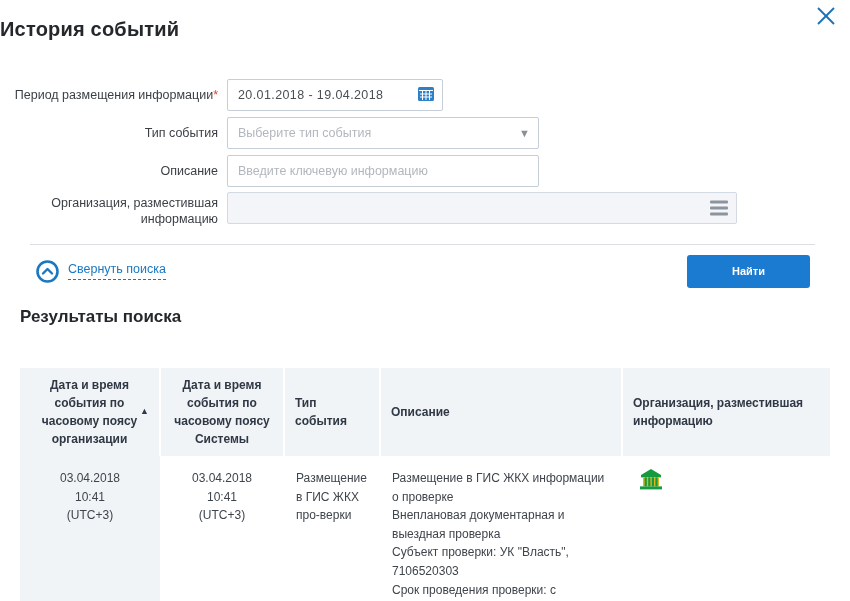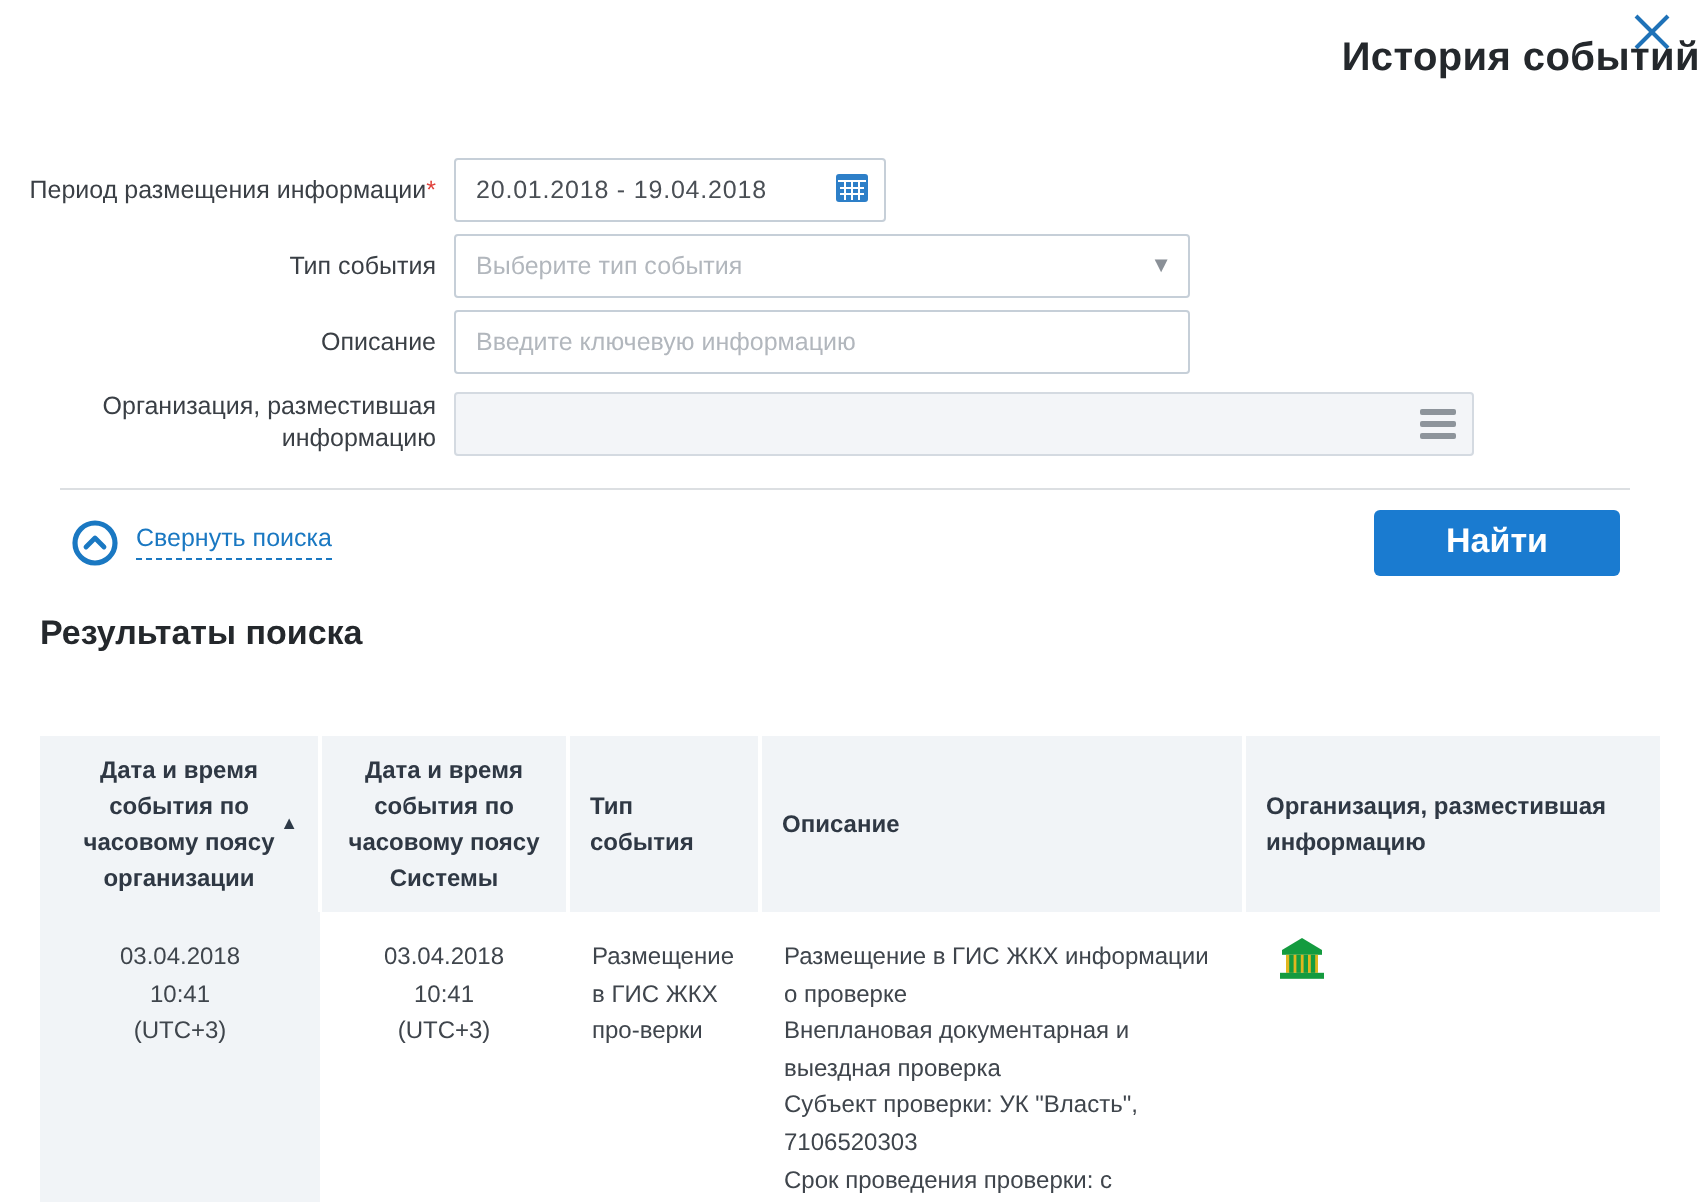--- a/index.html
+++ b/index.html
@@ -6,57 +6,57 @@
   html,body { background:#fff; }
   .page {
     position:relative; width:850px; height:601px; overflow:hidden;
     background:#fff; font-family:"Liberation Sans", sans-serif;
     color:#3c4248; font-size:12.5px;
   }
   
   .close-btn { position:absolute; top:4px; right:12px; width:24px; height:24px; cursor:pointer; }
   .close-btn svg { display:block; }
   .page-title {
-    position:absolute; top:18px; left:0; right:0; text-align:right;
+    position:absolute; top:18px; left:0; right:0; text-align:left;
     font-size:20px; font-weight:bold; color:#24282c; letter-spacing:.2px;
   }
   
   .form { position:absolute; top:78px; left:0; right:0; }
   .form-row { display:flex; align-items:center; margin-bottom:4px; min-height:34px; }
   .form-label {
     width:227px; text-align:right; padding-right:9px; color:#3a3f45;
     line-height:1.3; flex:0 0 227px;
   }
   .req { color:#e0403a; }
   .ctrl {
     height:32px; border:1px solid #c6cfd8; border-radius:2px; background:#fff;
     display:flex; align-items:center; padding:0 10px; position:relative;
   }
   .ctrl.date { width:216px; }
-  .ctrl.wide { width:368px; }
+  .ctrl.wide { width:312px; }
   .ctrl.org  { width:510px; background:#f3f5f8; border-color:#d4dae1; }
   .ctrl .value { color:#4a4f55; letter-spacing:.4px; }
   .ctrl .placeholder { color:#b2b7bd; }
   .ctrl-icon-right { position:absolute; right:8px; top:50%; transform:translateY(-50%); }
   .dd-arrow { color:#8a9097; font-size:11px; }
   .hamburger span { display:block; width:18px; height:3px; background:#8d949b; margin:3px 0; border-radius:1px; }
-  .row-org { align-items:flex-end; }
+  .row-org { align-items:flex-start; }
   .row-org .form-label { padding-top:3px; }
   
   .divider { position:absolute; top:244px; left:30px; right:35px; border-top:1px solid #dcdfe2; }
   .actions { position:absolute; top:253px; left:36px; right:40px; height:36px;
              display:flex; align-items:center; justify-content:space-between; }
   .collapse { display:flex; align-items:center; cursor:pointer; }
   .collapse-icon { width:23px; height:23px; margin-right:9px; }
   .collapse-link {
     color:#1a78c2; border-bottom:1px dashed #1a78c2; padding-bottom:2px; line-height:1.2;
   }
   .search-btn {
     width:123px; height:33px; background:#1a7bd0; border:none; border-radius:3px;
-    color:#fff; font-size:17px; font-weight:bold; font-family:"Liberation Sans", sans-serif;
+    color:#fff; font-size:11px; font-weight:bold; font-family:"Liberation Sans", sans-serif;
     cursor:pointer;
   }
   
   .results-heading { position:absolute; top:307px; left:20px; font-size:17px; font-weight:bold; color:#24282c; }
   .results-table { position:absolute; top:368px; left:20px; width:810px; border-collapse:collapse; table-layout:fixed; font-size:12px; }
   .results-table col.c1 { width:140px; }
   .results-table col.c2 { width:124px; }
   .results-table col.c3 { width:96px; }
   .results-table col.c4 { width:242px; }
   .results-table col.c5 { width:208px; }

